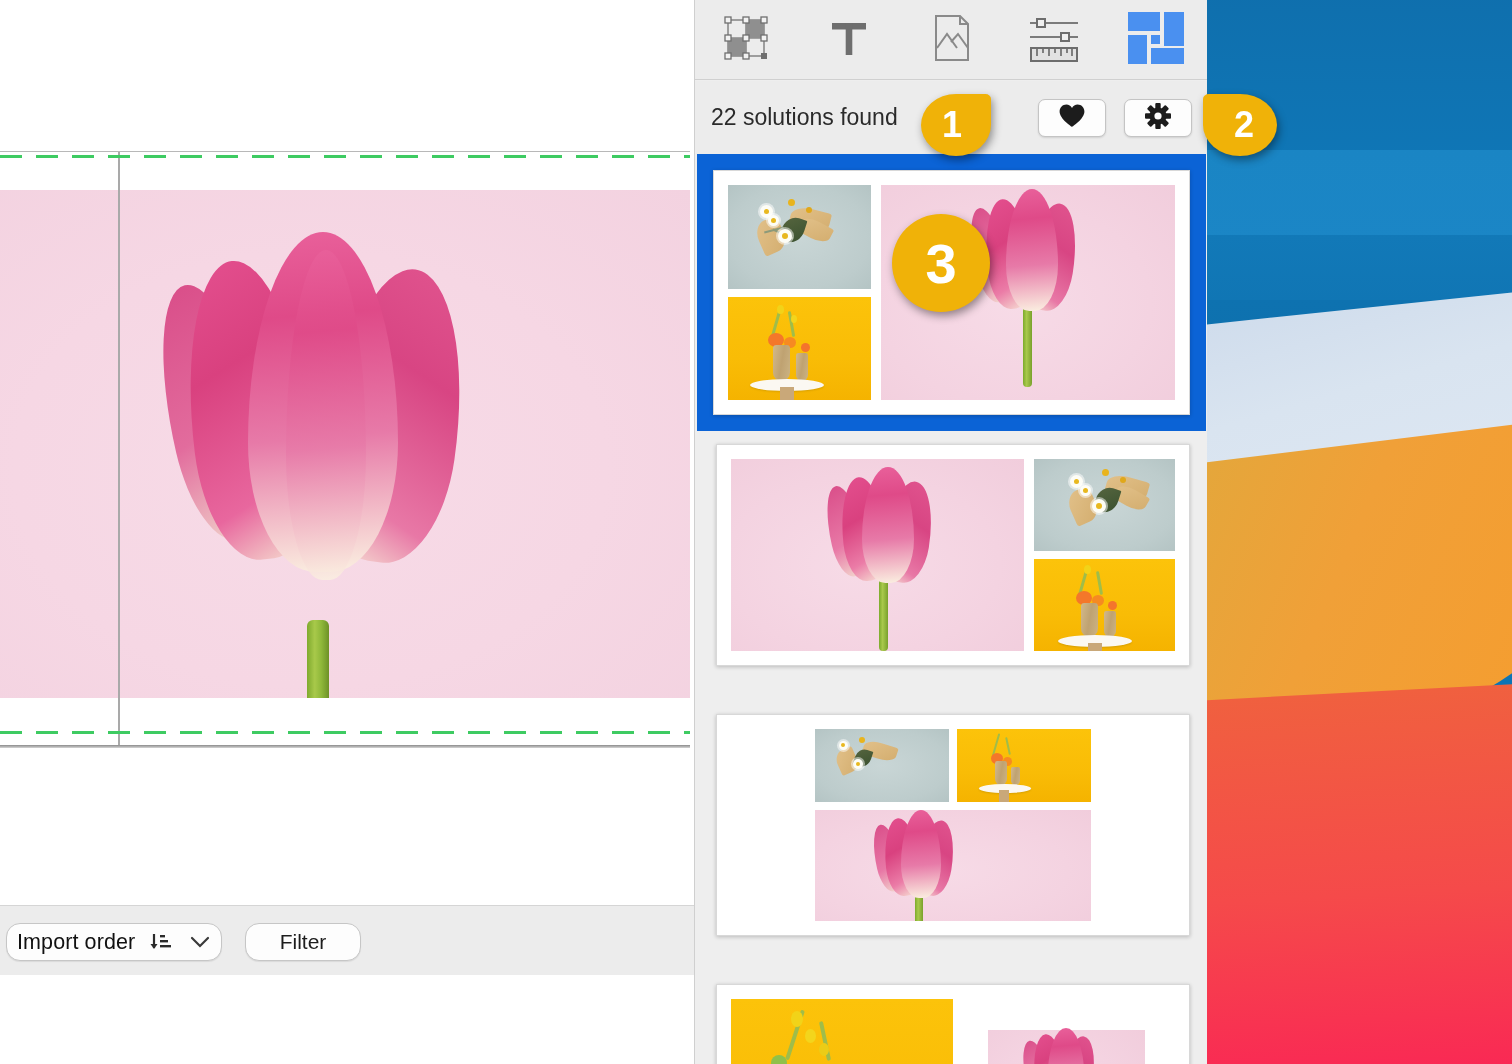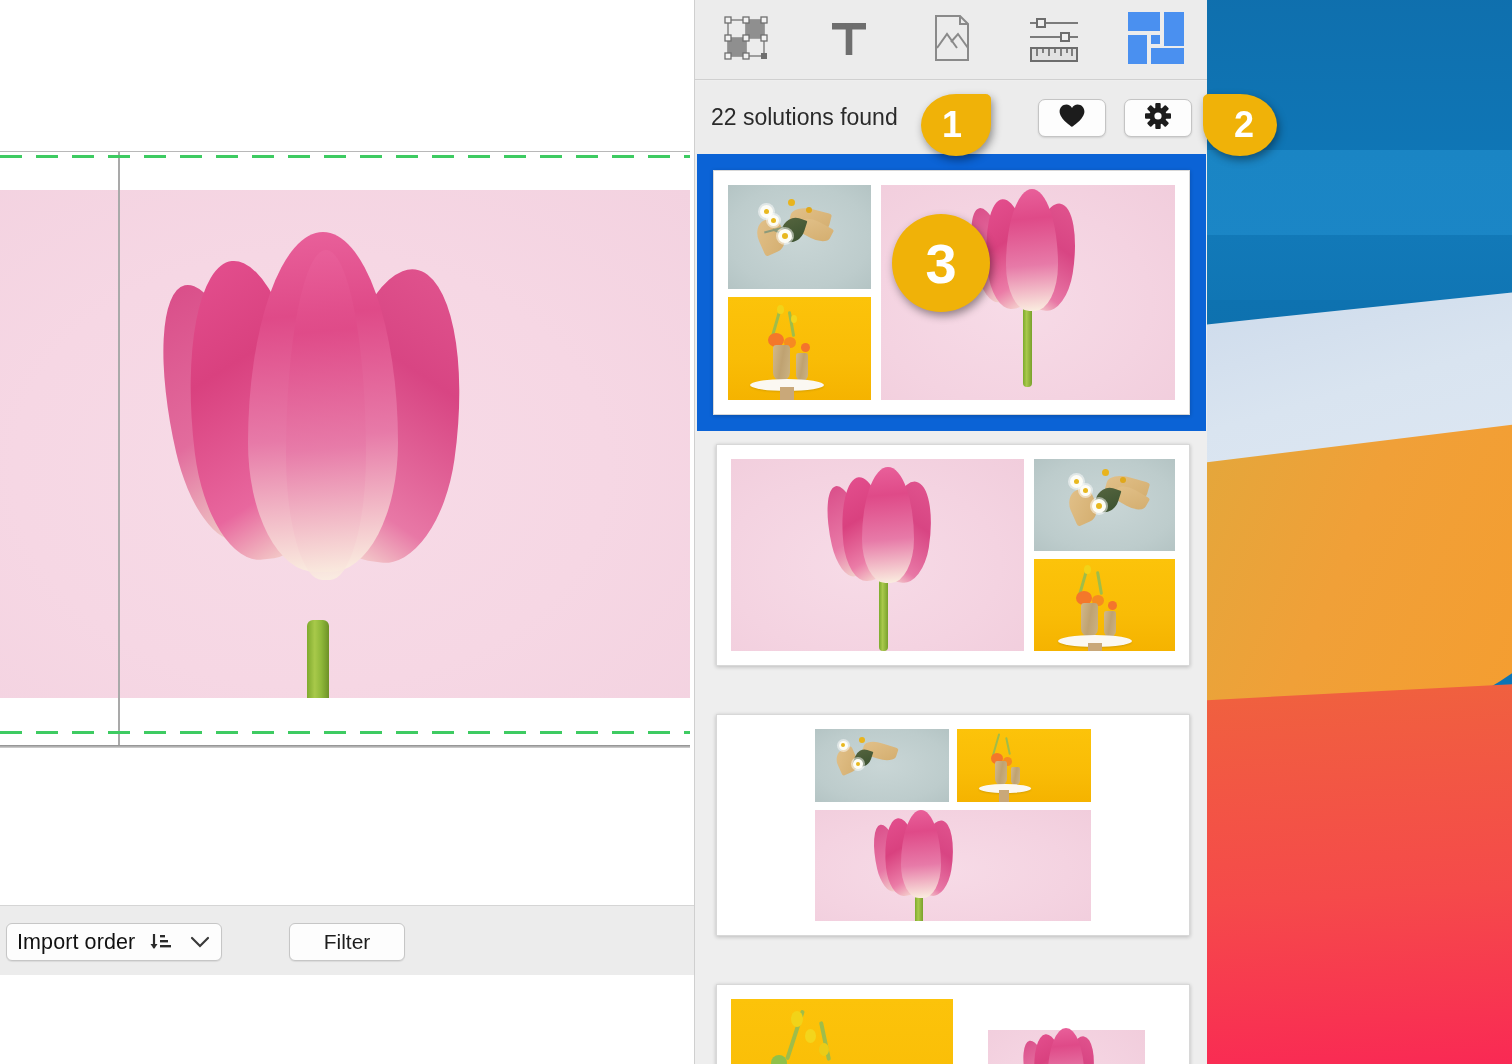--- a/index.html
+++ b/index.html
@@ -91,30 +91,30 @@
     background: linear-gradient(160deg,#d94c88 0%,#e26c9d 55%,#f2dfd0 100%);
   }
 
   
   .editor-toolbar {
     position:absolute; left:0; top:905px; width:694px; height:70px;
     background:#ececec; border-top:1px solid #d5d5d5;
   }
   .ctrl-btn {
     position:absolute; top:17px; height:38px;
-    background:#fdfdfd; border:1px solid #c6c6c6; border-radius:6px;
+    background:#fdfdfd; border:1px solid #c6c6c6; border-radius:14px;
     display:flex; align-items:center; justify-content:center; gap:8px;
     box-shadow:0 1px 1px rgba(0,0,0,.08);
     font-size:21px; color:#1d1d1d; cursor:default;
   }
   .sort-btn { left:6px; width:216px; padding:0 10px; justify-content:flex-start; }
   .sort-label { font-size:21.5px; color:#111; letter-spacing:.1px; }
   .sort-icon { margin-left:6px; display:flex; align-items:flex-end; }
   .chev { margin-left:auto; }
-  .filter-btn { left:245px; width:116px;margin-left:44px; }
+  .filter-btn { left:245px; width:116px; }
 
   
   .filmstrip { position:absolute; left:0; top:975px; width:694px; height:89px; background:#fff; }
 
   
   .panel { position:absolute; left:694px; top:0; width:513px; height:1064px; background:#eeeeee;
            border-left:1px solid #cfcfcf; }
 
   .panel-tabs {
     position:absolute; left:0; top:0; width:513px; height:80px;

